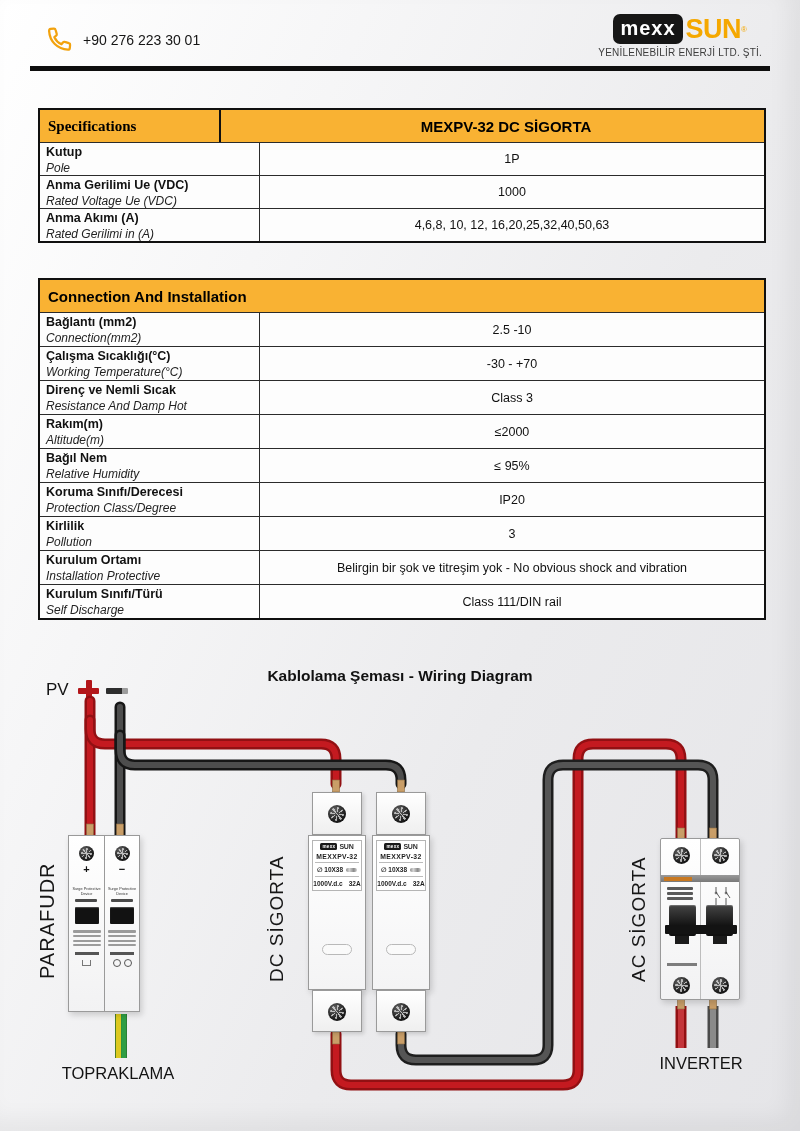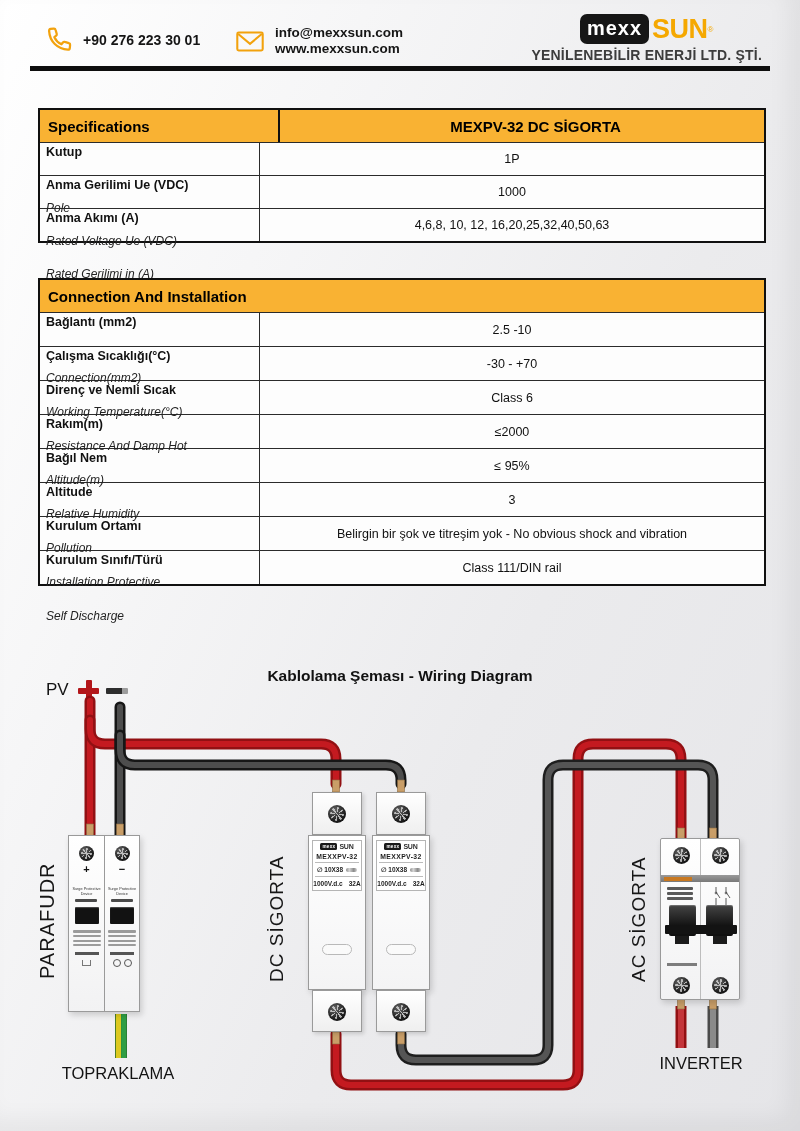--- a/index.html
+++ b/index.html
@@ -8,41 +8,41 @@
     position:relative; width:800px; height:1131px; margin:0 auto; overflow:hidden;
     background:linear-gradient(115deg,#ffffff 0%,#f6f6f7 28%,#ebebed 62%,#e5e5e8 100%);
     box-shadow:inset -12px -12px 22px rgba(0,0,0,.05);
     color:#111;
   }
   
   .hdr-group{position:absolute; display:flex; align-items:center;}
   .hdr-phone{left:42px; top:25px;}
   .hdr-mail{left:234px; top:25px;}
   .hdr-icon{width:32px; height:30px; margin-right:9px;}
-  .hdr-phone-text{font-size:14px; font-weight:bold; color:#151515;}
+  .hdr-phone-text{font-size:14px; font-weight:normal; color:#151515;}
   .hdr-mail-text div{font-size:13.5px; font-weight:bold; line-height:1.18; color:#151515;}
   .logo{position:absolute; right:38px; top:14px; text-align:center;}
   .logo-row{display:flex; align-items:center; justify-content:center;}
   .logo-mexx{background:#161616; color:#fff; font-weight:bold; font-size:20px; letter-spacing:1px; padding:3px 7px 4px; border-radius:7px;}
   .logo-sun{color:#F5A800; font-weight:800; font-size:27px; letter-spacing:-.5px; margin-left:3px; line-height:1;}
   .logo-reg{color:#F5A800; font-size:8px; vertical-align:top;}
-  .logo-tag{font-size:14px; font-weight:bold; color:#3c3c3c; letter-spacing:.2px; margin-top:3px; white-space:nowrap;}
+  .logo-tag{font-size:10px; font-weight:normal; color:#3c3c3c; letter-spacing:.2px; margin-top:3px; white-space:nowrap;}
   .hdr-rule{position:absolute; left:30px; top:66px; width:740px; height:5px; background:#0e0e0e;}
   
   .tbl{position:absolute; left:38px; width:728px; border:2px solid #101010; background:#fdfdfd;}
   .tbl-head{display:flex; background:#F9B233; height:32px; align-items:stretch;}
   .th{font-weight:bold; font-size:15px; display:flex; align-items:center; padding:0 8px; color:#000;}
-  .th-label{width:240px; border-right:2px solid #101010;}
+  .th-label{width:181px; border-right:2px solid #101010;font-family:Liberation Serif, serif;}
   .th-value{flex:1; justify-content:center;padding-left:35px;}
   .th-full{flex:1;}
   .trow{display:flex; border-top:1.5px solid #2b2b2b;}
   .r33{height:33px;} .r34{height:34px;justify-content:flex-end;}
   .tlabel{width:220px; border-right:1.5px solid #2b2b2b; padding:2px 6px;}
   .tr-tr{font-size:12.5px; font-weight:bold; line-height:1.25;}
-  .tr-en{font-size:12px; font-style:italic; color:#232323; line-height:1.2;margin-top:40px;}
+  .tr-en{font-size:12px; font-style:italic; color:#232323; line-height:1.2;}
   .tvalue{flex:1; display:flex; align-items:center; justify-content:center; font-size:12.5px; text-align:center; padding:0 6px;}
   
   .diag-title{position:absolute; left:0; right:0; top:667px; text-align:center; font-size:15.5px; font-weight:bold; color:#111;}
   .pv-text{position:absolute; left:46px; top:680px; font-size:17px; color:#131313;}
   .pv-plus{position:absolute; left:78px; top:680px; width:21px; height:21px;}
   .pv-plus::before{content:""; position:absolute; left:0; top:8px; width:21px; height:5.5px; background:#b3161a; border-radius:1px;}
   .pv-plus::after{content:""; position:absolute; left:8px; top:0; width:5.5px; height:21px; background:#b3161a; border-radius:1px;}
   .pv-minus{position:absolute; left:106px; top:688px; width:22px; height:5.5px; border-radius:1px;
             background:linear-gradient(90deg,#2e2e2e 0 72%,#9c9c9c 72%);}
   .wires{position:absolute; left:0; top:0; width:800px; height:1131px; pointer-events:none; z-index:1;}
@@ -112,30 +112,20 @@
 
 <div class="page">
 
   <div class="hdr-group hdr-phone">
     <svg class="hdr-icon" viewBox="0 0 28 28">
       <path d="M7.1 3.6 L10 3.3 C10.8 3.2 11.5 3.7 11.7 4.5 L12.8 8.2 C13 8.9 12.8 9.6 12.3 10 L10.6 11.4 C11.9 14.3 14.3 16.7 17.2 18 L18.6 16.3 C19 15.8 19.8 15.6 20.4 15.8 L24.1 16.9 C24.9 17.1 25.4 17.8 25.3 18.6 L25 21.5 C24.9 22.4 24.1 23 23.3 23 C13.5 22.6 6.2 15.3 5.7 5.5 C5.7 4.6 6.3 3.7 7.1 3.6 Z" fill="none" stroke="#F2A20D" stroke-width="2.1" stroke-linejoin="round"></path>
     </svg>
     <span class="hdr-phone-text">+90 276 223 30 01</span>
   </div>
 
-  <div class="hdr-group hdr-mail">
-    <svg class="hdr-icon" viewBox="0 0 34 28">
-      <rect x="3.5" y="5" width="27" height="19" rx="1.5" fill="none" stroke="#F2A20D" stroke-width="2.2"></rect>
-      <path d="M4.5 6.5 L17 17 L29.5 6.5" fill="none" stroke="#F2A20D" stroke-width="2.2"></path>
-    </svg>
-    <div class="hdr-mail-text">
-      <div>info@mexxsun.com</div>
-      <div>www.mexxsun.com</div>
-    </div>
-  </div>
 
   <div class="logo">
     <div class="logo-row">
       <span class="logo-mexx">mexx</span>
       <span class="logo-sun">SUN</span>
       <span class="logo-reg">®</span>
     </div>
     <div class="logo-tag">YENİLENEBİLİR ENERJİ LTD. ŞTİ.</div>
   </div>
 
@@ -185,39 +175,46 @@
         <div class="tr-tr">Çalışma Sıcaklığı(°C)</div>
         <div class="tr-en">Working Temperature(°C)</div>
       </div>
       <div class="tvalue">-30 - +70</div>
     </div>
     <div class="trow r34">
       <div class="tlabel">
         <div class="tr-tr">Direnç ve Nemli Sıcak</div>
         <div class="tr-en">Resistance And Damp Hot</div>
       </div>
-      <div class="tvalue">Class 6</div>
+      <div class="tvalue">Class 3</div>
     </div>
     <div class="trow r34">
       <div class="tlabel">
         <div class="tr-tr">Rakım(m)</div>
         <div class="tr-en">Altitude(m)</div>
       </div>
       <div class="tvalue">≤2000</div>
     </div>
     <div class="trow r34">
       <div class="tlabel">
         <div class="tr-tr">Bağıl Nem</div>
         <div class="tr-en">Relative Humidity</div>
       </div>
       <div class="tvalue">≤ 95%</div>
     </div>
     <div class="trow r34">
       <div class="tlabel">
-        <div class="tr-tr">Altitude</div>
+        <div class="tr-tr">Koruma Sınıfı/Derecesi</div>
+        <div class="tr-en">Protection Class/Degree</div>
+      </div>
+      <div class="tvalue">IP20</div>
+    </div>
+    <div class="trow r34">
+      <div class="tlabel">
+        <div class="tr-tr">Kirlilik</div>
         <div class="tr-en">Pollution</div>
       </div>
       <div class="tvalue">3</div>
     </div>
     <div class="trow r34">
       <div class="tlabel">
         <div class="tr-tr">Kurulum Ortamı</div>
         <div class="tr-en">Installation Protective</div>
       </div>
       <div class="tvalue">Belirgin bir şok ve titreşim yok - No obvious shock and vibration</div>

